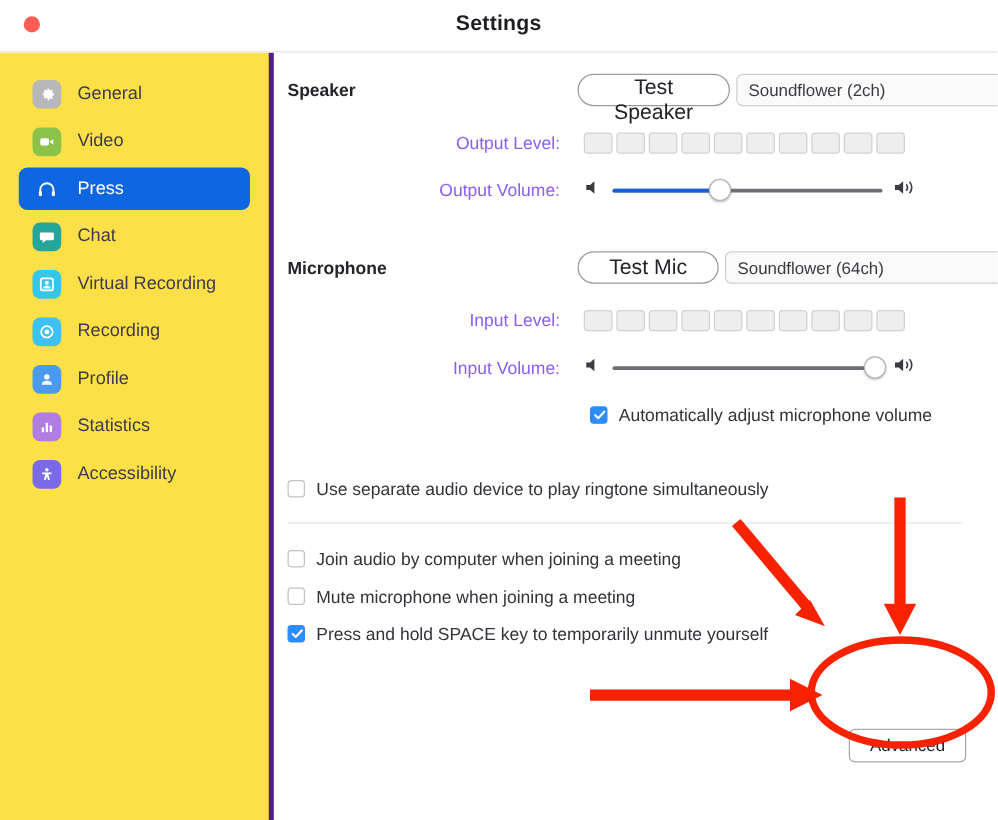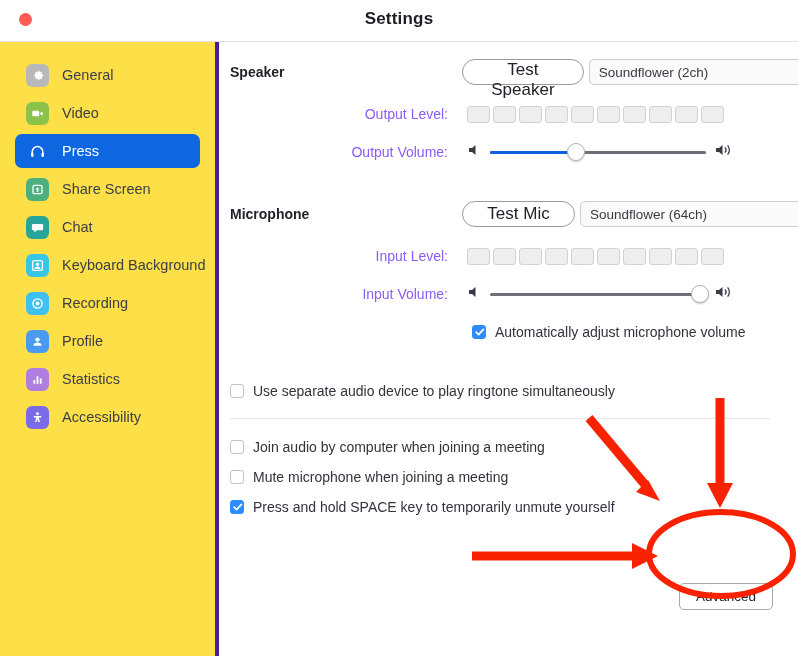--- a/index.html
+++ b/index.html
@@ -304,45 +304,36 @@
         <span class="nav-icon">
           <svg width="17" height="17" viewBox="0 0 18 18">
             <path d="M3.4 11.6V9.4a5.6 5.6 0 1111.2 0v2.2" stroke="#ffffff" stroke-width="1.6" fill="none" stroke-linecap="round"></path>
             <rect fill="#ffffff" x="2.2" y="10.4" width="2.6" height="4.4" rx="1.3"></rect>
             <rect fill="#ffffff" x="13.2" y="10.4" width="2.6" height="4.4" rx="1.3"></rect>
           </svg>
         </span>
         <span class="nav-label">Press</span>
       </div>
       <div class="nav-item">
-        <span class="nav-icon" style="background: rgb(76, 175, 125);">
-          <svg width="15" height="15" viewBox="0 0 16 16">
-            <rect x="3.2" y="3.6" width="9.6" height="8.8" rx="1.4" stroke="#ffffff" stroke-width="1.4" fill="none"></rect>
-            <path fill="#ffffff" d="M8 5.6l2.2 2.4H8.8v2.6H7.2V8H5.8z"></path>
-          </svg>
-        </span>
-        <span class="nav-label">Share Screen</span>
-      </div>
-      <div class="nav-item">
         <span class="nav-icon" style="background: rgb(38, 166, 154);">
           <svg width="15" height="15" viewBox="0 0 16 16">
             <path fill="#ffffff" d="M3.2 4.2h9.6c.66 0 1.2.54 1.2 1.2v4.2c0 .66-.54 1.2-1.2 1.2H7.4l-3 2.4v-2.4h-1.2c-.66 0-1.2-.54-1.2-1.2V5.4c0-.66.54-1.2 1.2-1.2z"></path>
           </svg>
         </span>
         <span class="nav-label">Chat</span>
       </div>
       <div class="nav-item">
         <span class="nav-icon" style="background: rgb(53, 198, 232);">
           <svg width="15" height="15" viewBox="0 0 16 16">
             <rect x="2.8" y="2.8" width="10.4" height="10.4" rx="2" stroke="#ffffff" stroke-width="1.5" fill="none"></rect>
             <circle fill="#ffffff" cx="8" cy="6.6" r="1.7"></circle>
             <path fill="#ffffff" d="M4.9 11.6c0-1.7 1.4-2.6 3.1-2.6s3.1.9 3.1 2.6z"></path>
           </svg>
         </span>
-        <span class="nav-label">Keyboard Background</span>
+        <span class="nav-label">Virtual Recording</span>
       </div>
       <div class="nav-item">
         <span class="nav-icon" style="background: rgb(62, 192, 240);">
           <svg width="15" height="15" viewBox="0 0 16 16">
             <circle cx="8" cy="8" r="4.9" stroke="#ffffff" stroke-width="1.5" fill="none"></circle>
             <circle fill="#ffffff" cx="8" cy="8" r="2.1"></circle>
           </svg>
         </span>
         <span class="nav-label">Recording</span>
       </div>

